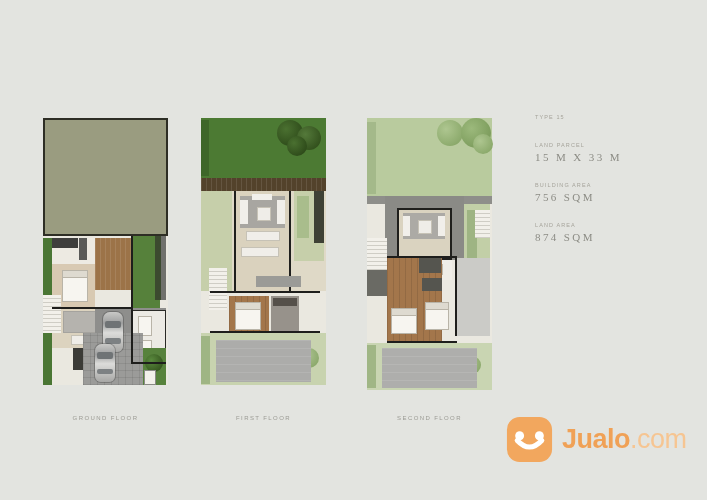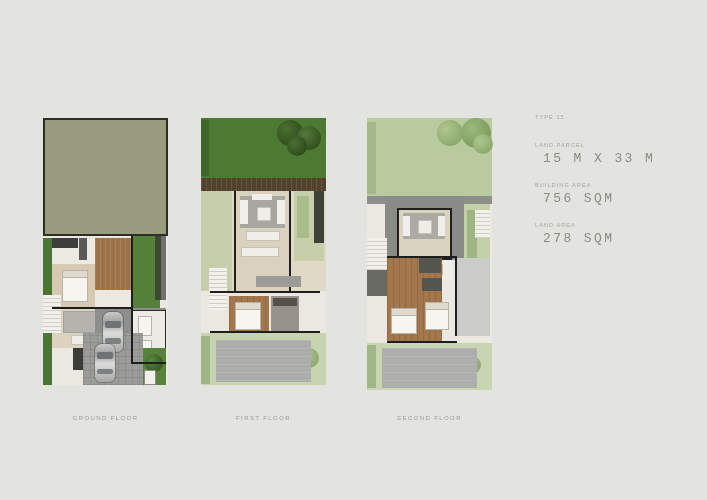--- a/index.html
+++ b/index.html
@@ -14,21 +14,21 @@
   .tex-stairs{background-image:repeating-linear-gradient(180deg,#f2f0ea 0 3px,#cfcdc5 3px 4px);}
   .tex-roof{background-image:repeating-linear-gradient(180deg,rgba(255,255,255,.10) 0 1px,rgba(0,0,0,0) 1px 8px);}
   .bush{border-radius:50%;}
   .bed{background:#F7F5F0;border:1px solid #B9B4A8;}
   .bed .head{position:absolute;left:0;top:0;width:100%;height:6px;background:#DEDAD0;border-bottom:1px solid #B9B4A8;}
   .car{position:absolute;border-radius:7px 7px 6px 6px;background:linear-gradient(180deg,#c9c9c7 0%,#9d9e9e 28%,#dcdcda 52%,#a7a7a5 100%);box-shadow:0 0 0 1px rgba(60,60,60,.35);}
   .car::before{content:"";position:absolute;left:12%;top:22%;width:76%;height:18%;background:#6f7375;border-radius:2px;}
   .car::after{content:"";position:absolute;left:12%;top:66%;width:76%;height:14%;background:#7d8183;border-radius:2px;}
   .lbl{position:absolute;top:415px;font-size:6px;letter-spacing:1.4px;color:#9B9B94;text-align:center;width:125px;}
   .info-small{font-size:5.5px;letter-spacing:1.1px;color:#A6A49B;}
-  .info-big{font-family:Liberation Mono, monospace;font-size:13px;letter-spacing:2.4px;color:#8C8C85;margin-left:8px;}
+  .info-big{font-family:Liberation Serif, serif;font-size:11px;letter-spacing:2.4px;color:#8C8C85;}
   .brand-text{font-size:27px;letter-spacing:-0.5px;}
   .brand-primary{color:#F0A156;font-weight:700;}
   .brand-suffix{color:#F6C592;font-weight:400;}
 </style>
 </head>
 <body>
 
 <div class="canvas">
 
   <div class="plan" style="left:43px;">
@@ -148,17 +148,28 @@
   <div class="lbl" style="left:201px;">FIRST FLOOR</div>
   <div class="lbl" style="left:367px;">SECOND FLOOR</div>
 
   <div class="abs" style="left:535px;top:114px;width:150px;">
     <div class="info-small" style="position:absolute;top:0;">TYPE 15</div>
     <div class="info-small" style="position:absolute;top:28px;">LAND PARCEL</div>
     <div class="info-big" style="position:absolute;top:37px;">15 M X 33 M</div>
     <div class="info-small" style="position:absolute;top:68px;">BUILDING AREA</div>
     <div class="info-big" style="position:absolute;top:77px;">756 SQM</div>
     <div class="info-small" style="position:absolute;top:108px;">LAND AREA</div>
-    <div class="info-big" style="position:absolute;top:117px;">278 SQM</div>
+    <div class="info-big" style="position:absolute;top:117px;">874 SQM</div>
   </div>
 
+  <div class="abs" style="left:506px;top:413px;width:190px;height:52px;display:flex;align-items:center;">
+    <span style="display:inline-block;width:47px;height:47px;">
+      <svg width="47" height="47" viewBox="0 0 100 100" xmlns="http://www.w3.org/2000/svg">
+        <rect x="2" y="2" width="96" height="96" rx="27" fill="#F2A75E"></rect>
+        <circle cx="29" cy="42" r="9.5" fill="#FFFFFF"></circle>
+        <circle cx="71" cy="42" r="9.5" fill="#FFFFFF"></circle>
+        <path d="M 24 52 Q 50 80 76 52" fill="none" stroke="#FFFFFF" stroke-width="11" stroke-linecap="round"></path>
+      </svg>
+    </span>
+    <span class="brand-text" style="margin-left:9px;"><span class="brand-primary">Jualo</span><span class="brand-suffix">.com</span></span>
+  </div>
 
 </div>
 
 </body></html>

